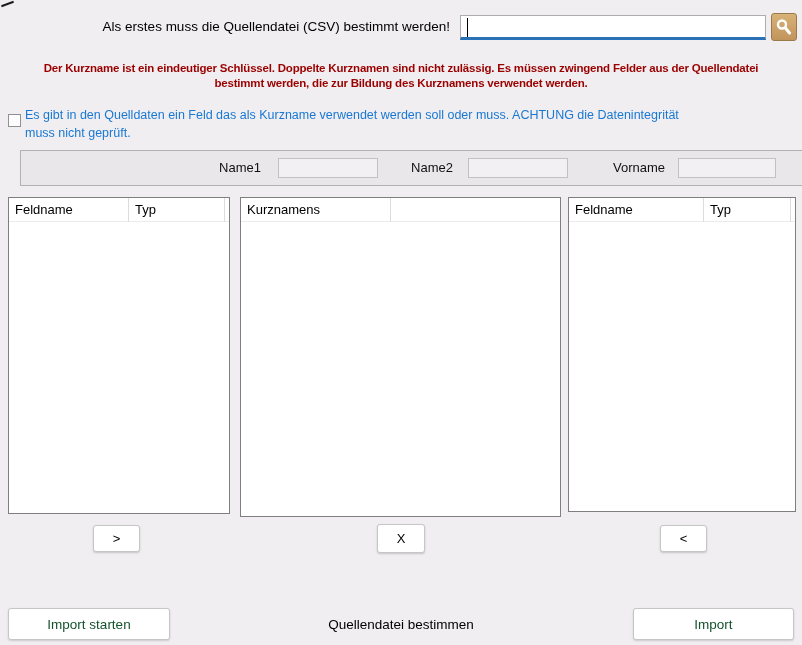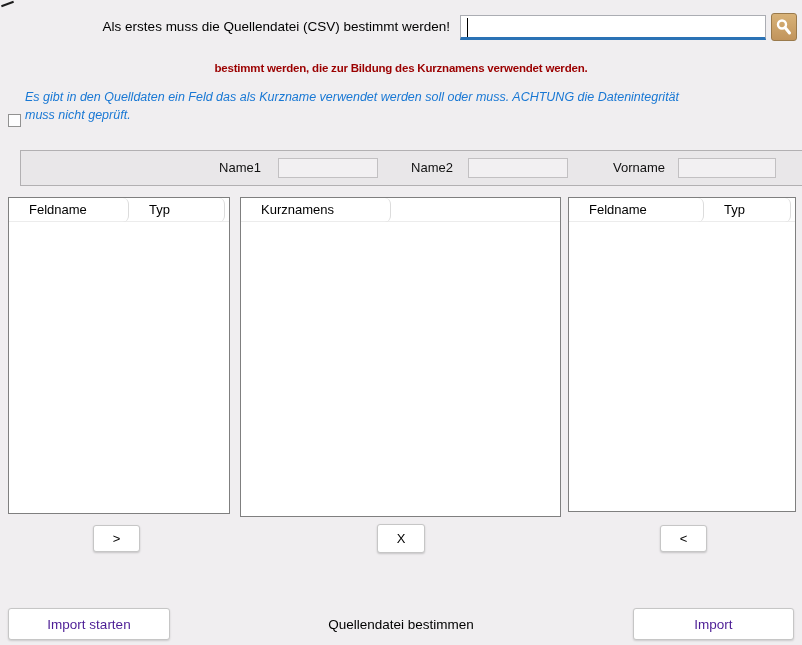--- a/index.html
+++ b/index.html
@@ -52,22 +52,22 @@
     text-align:center; color:#9b0000; font-weight:bold;
     font-size:11.5px; letter-spacing:-0.2px; line-height:14.5px;
   }
 
   
   .checkbox-box {
     position:absolute; left:8px; top:114px; width:13px; height:13px;
     background:#fdfdfe; border:1px solid #919191; cursor:pointer;
   }
   .note-blue {
-    position:absolute; left:25px; top:89px; width:768px;
-    color:#1978d4; font-size:12.5px; line-height:17.5px;font-style:italic;
+    position:absolute; left:25px; top:107px; width:768px;
+    color:#1978d4; font-size:12.5px; line-height:17.5px;
   }
 
   
   .name-panel {
     position:absolute; left:8px; top:150px; width:786px; height:36px;
     background:#e9e7e9; border:1px solid #b2b0b2;margin-left:12px;
   }
   .np-label {
     position:absolute; top:9px; font-size:13px; color:#111;
     text-align:right;
@@ -93,23 +93,22 @@
   .lv-left   { left:8px;   width:222px; height:317px; }
   .lv-middle { left:240px; width:321px; height:320px; }
   .lv-right  { left:568px; width:228px; height:315px; }
   .lv-header {
     position:relative; height:24px; background:#fff;
     border-bottom:1px solid #ececec;
     display:flex; align-items:center;
   }
   .lv-col {
     height:24px; display:flex; align-items:center;
-    padding-left:20px; font-size:13px; color:#000;
+    padding-left:6px; font-size:13px; color:#000;
     border-right:1px solid #dcdcdc;
-    border-radius:6px;
   }
   .lv-body { position:absolute; inset:24px 0 0 0; background:#fff; }
 
   .lv-left   .c1 { width:120px; }  .lv-left   .c2 { width:96px; }
   .lv-middle .c1 { width:150px; }  .lv-middle .c2 { width:150px; }
   .lv-right  .c1 { width:135px; }  .lv-right  .c2 { width:87px; }
 
   
   .xfer-btn {
     position:absolute; background:#fff;
@@ -120,21 +119,21 @@
   }
   .btn-right  { left:93px;  top:525px; width:47px; height:27px; }
   .btn-remove { left:377px; top:524px; width:48px; height:29px; }
   .btn-left   { left:660px; top:525px; width:47px; height:27px; }
 
   
   .footer-btn {
     position:absolute; top:608px; height:32px;
     background:#fff; border:1px solid #c6c6c6; border-radius:3px;
     box-shadow:0 1px 2px rgba(0,0,0,0.15);
-    font-size:13.5px; color:#4c1d95; cursor:pointer;
+    font-size:13.5px; color:#14532d; cursor:pointer;
     font-family:"Liberation Sans", sans-serif;
   }
   .btn-import { left:8px;   width:162px; }
   .btn-quit   { left:633px; width:161px; }
   .footer-label {
     position:absolute; left:0; top:617px; width:802px;
     text-align:center; font-size:13.5px; color:#000;
   }
 </style>
 </head>
@@ -148,20 +147,21 @@
 <button class="browse-btn">
   <span style="display:flex">
     <svg width="18" height="18" viewBox="0 0 18 18">
       <circle cx="7" cy="6.5" r="4" fill="none" stroke="#ffffff" stroke-width="2.4"></circle>
       <line x1="10" y1="9.5" x2="14.5" y2="15" stroke="#ffffff" stroke-width="3" stroke-linecap="round"></line>
     </svg>
   </span>
 </button>
 
 <div class="warning-red">
+  <div>Der Kurzname ist ein eindeutiger Schlüssel. Doppelte Kurznamen sind nicht zulässig.  Es müssen zwingend Felder aus der Quellendatei</div>
   <div>bestimmt werden, die zur Bildung des Kurznamens verwendet werden.</div>
 </div>
 
 <span class="checkbox-box"></span>
 <div class="note-blue">
   <div>Es gibt in den Quelldaten ein Feld das als Kurzname verwendet werden soll oder muss.  ACHTUNG die Datenintegrität</div>
   <div>muss nicht geprüft.</div>
 </div>
 
 <div class="name-panel">

